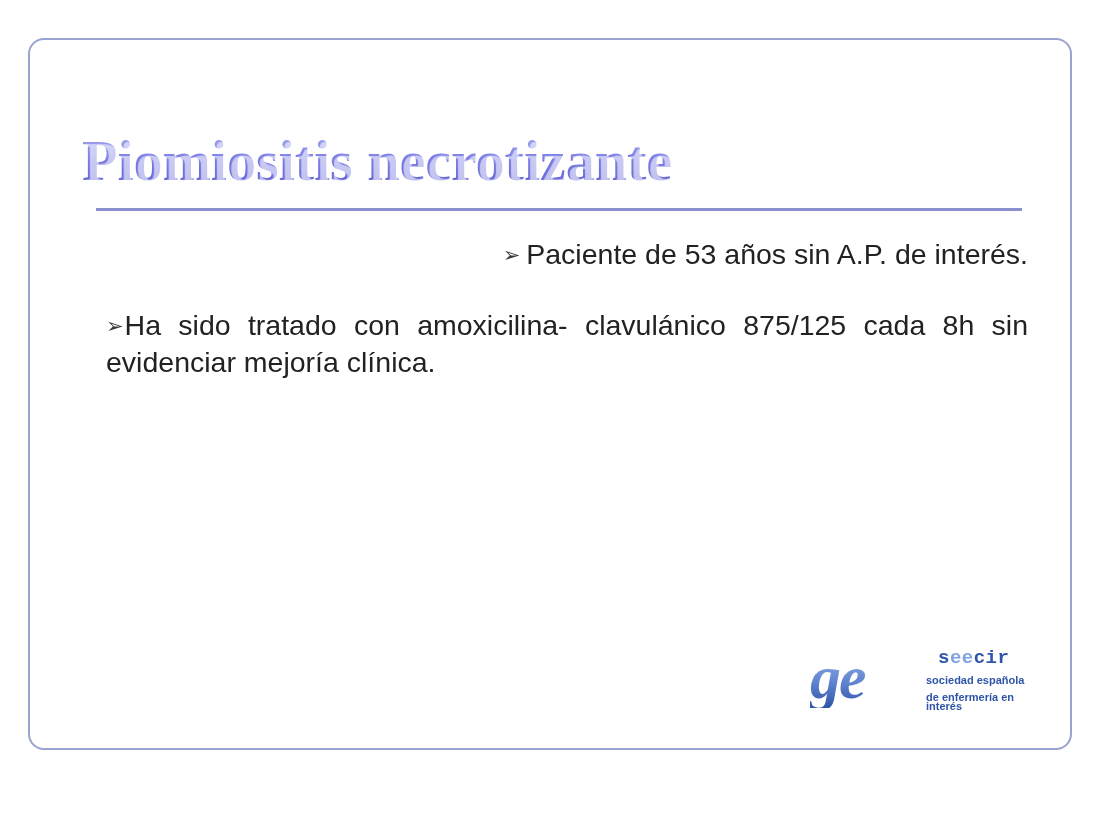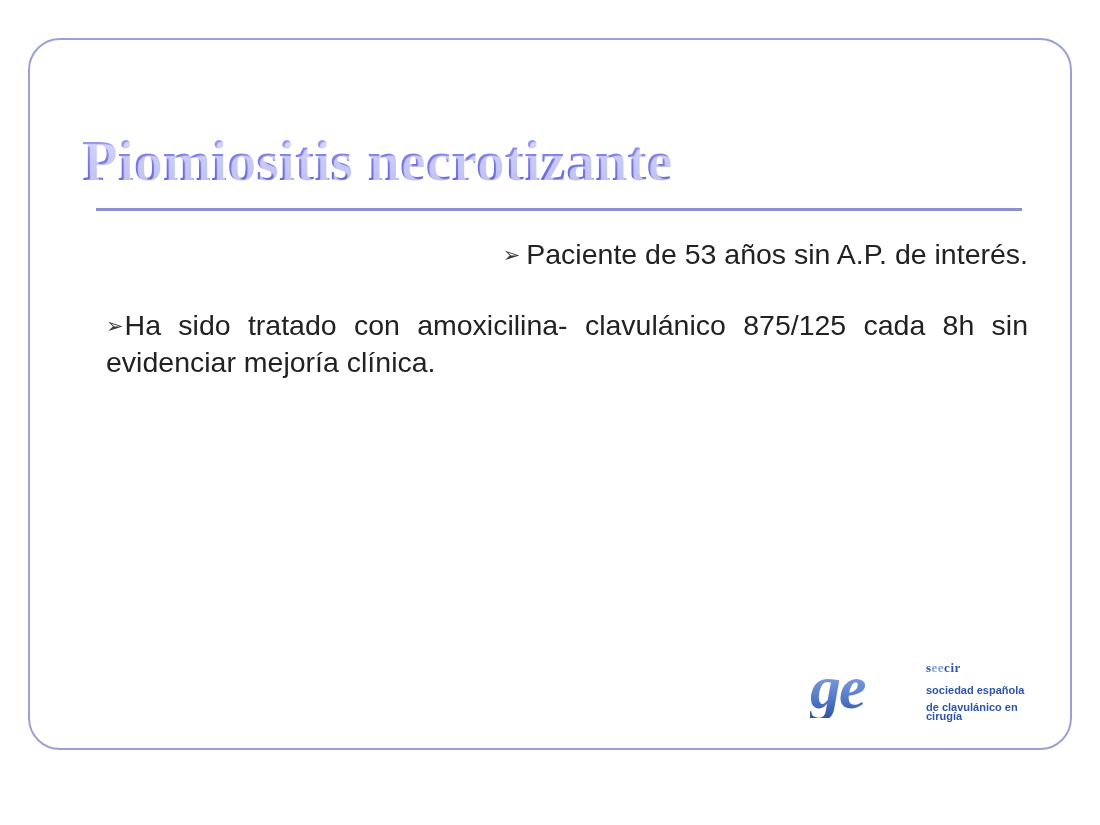--- a/index.html
+++ b/index.html
@@ -14,21 +14,21 @@
     overflow: hidden;
   }
 
   .slide {
     position: absolute;
     left: 28px;
     top: 38px;
     width: 1044px;
     height: 712px;
     border: 2px solid #9aa3d0;
-    border-radius: 32px;
+    border-radius: 16px;
     background: #ffffff;
     box-sizing: border-box;
   }
 
   .slide-title {
     position: absolute;
     left: 52px;
     top: 52px;
     font-family: "Liberation Serif", serif;
     font-weight: bold;
@@ -82,21 +82,21 @@
   }
   .bullet.tight { margin-right: 1px; }
 
   .indent-1 { padding-left: 26px; text-indent: -26px; }
   .indent-0 { padding-left: 0; text-indent: 0; margin-top: 28px; }
 
   
   .logo {
     position: absolute;
     right: 40px;
-    bottom: 22px;
+    bottom: 32px;
     width: 220px;
     height: 76px;
   }
   .logo-ge {
     position: absolute;
     left: 0;
     top: 6px;
     font-family: "Liberation Serif", serif;
     font-weight: bold;
     font-style: italic;
@@ -109,26 +109,27 @@
     -webkit-text-fill-color: transparent;
     letter-spacing: -2px;
   }
   .logo-text {
     position: absolute;
     left: 116px;
     top: 8px;
     width: 104px;
   }
   .logo-seecir {
-    font-family: Liberation Serif, serif;
+    font-family: Liberation Mono, monospace;
     font-weight: bold;
-    font-size: 13px;
+    font-size: 19px;
     color: #2f55a8;
     letter-spacing: 0.5px;
     line-height: 20px;
+    margin-left: 12px;
   }
   .logo-seecir .mid { color: #7fa3de; }
   .logo-sub {
     margin-top: 8px;
     font-size: 11px;
     line-height: 9px;
     color: #2f55a8;
     font-weight: bold;
   }
 </style>
@@ -152,17 +153,17 @@
       <span class="bullet tight">➢</span><span>Ha sido tratado con amoxicilina- clavulánico 875/125 cada 8h sin evidenciar mejoría clínica.</span>
     </p>
 
   </div>
 
   <div class="logo">
     <div class="logo-ge">ge</div>
     <div class="logo-text">
       <div class="logo-seecir"><span>s</span><span class="mid">ee</span><span>cir</span></div>
       <div class="logo-sub">sociedad española</div>
-      <div class="logo-sub">de clavulánico en cirugía</div>
+      <div class="logo-sub">de enfermería en interés</div>
     </div>
   </div>
 
 </div>
 
 </body></html>

